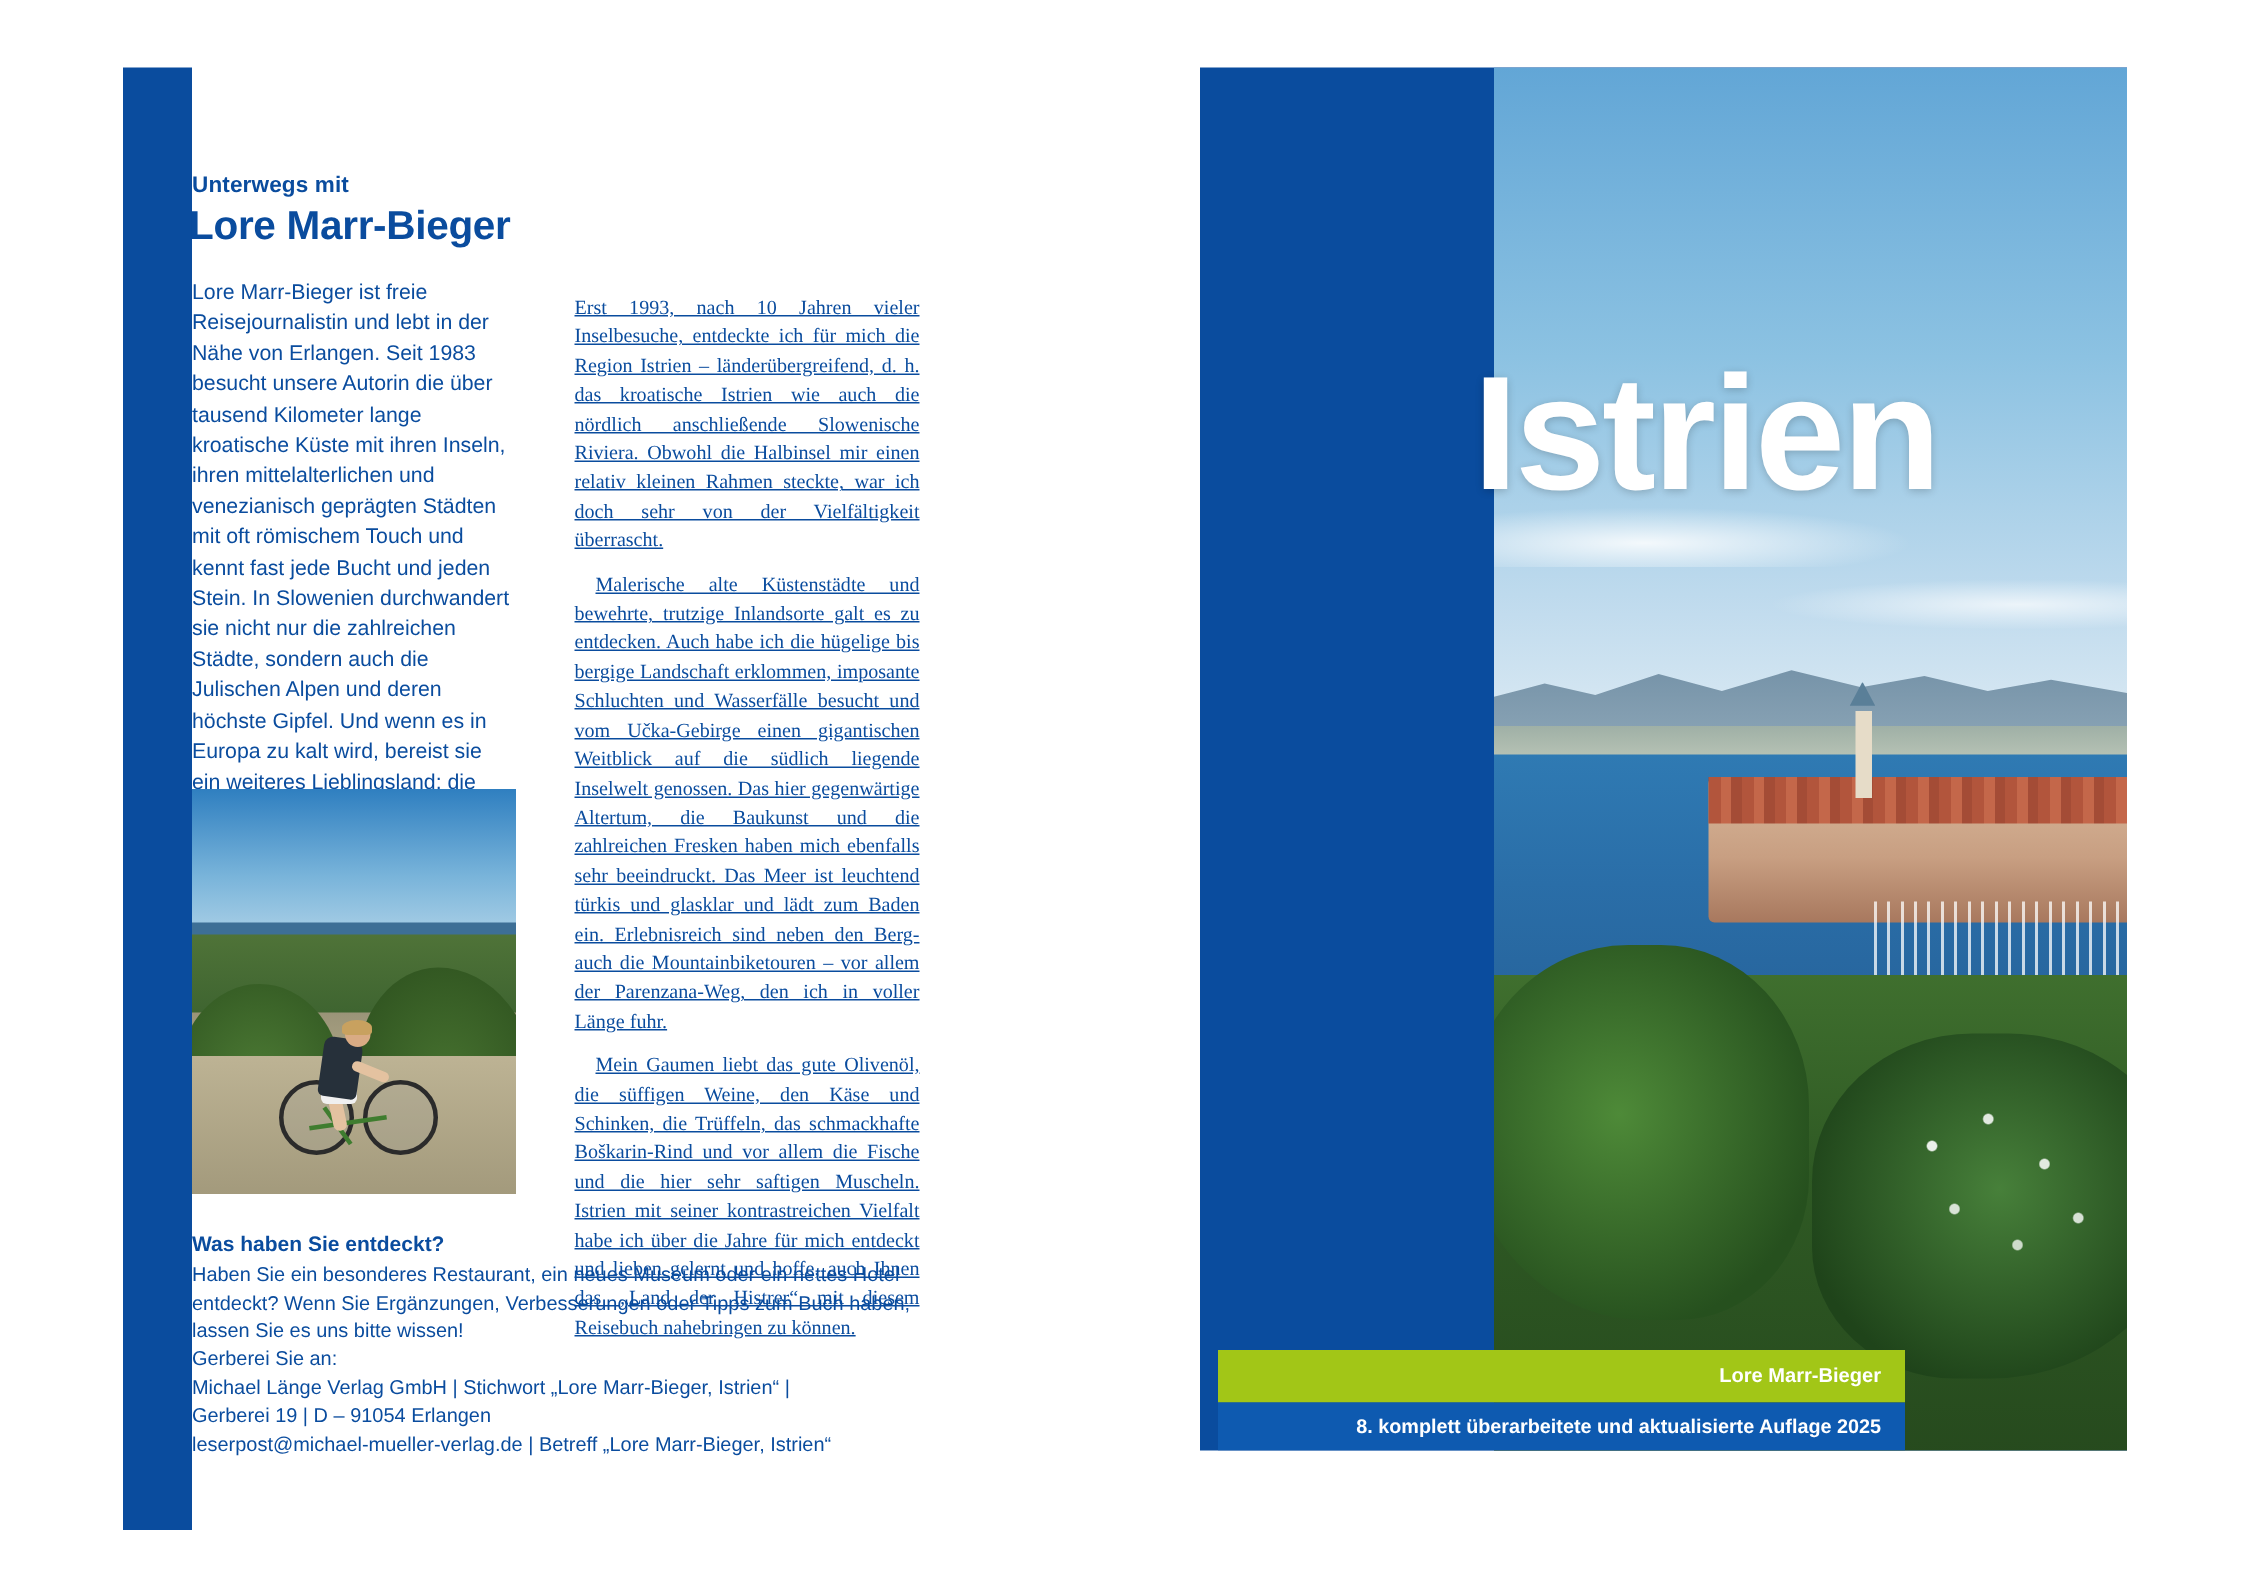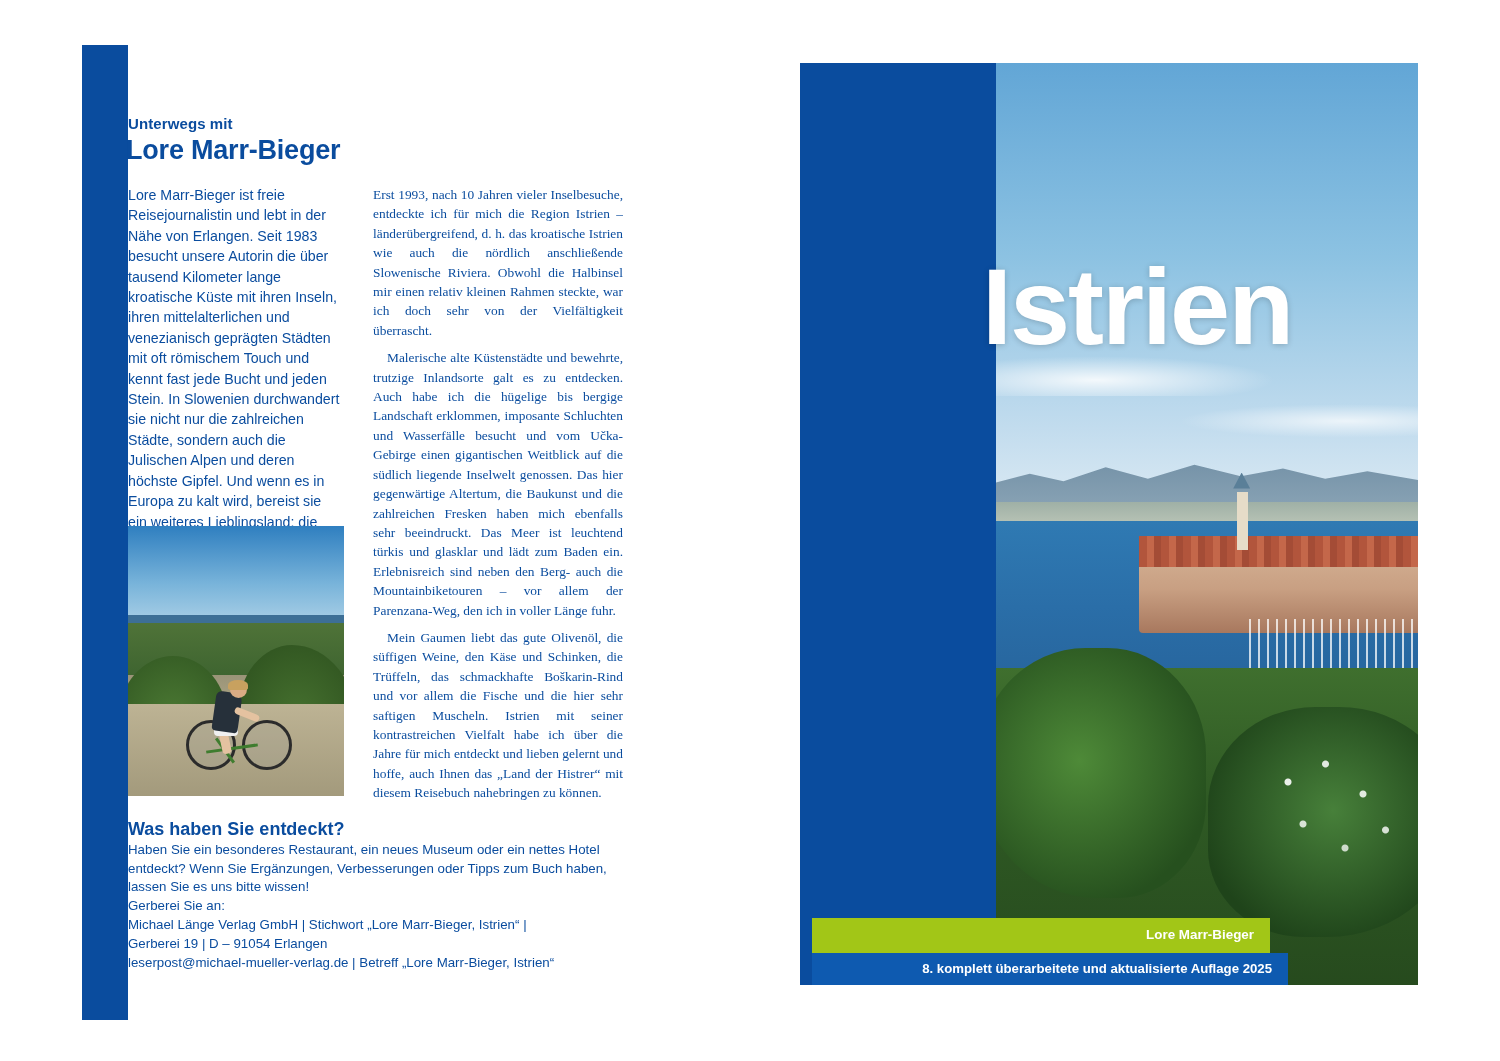--- a/index.html
+++ b/index.html
@@ -155,44 +155,44 @@
     position: absolute;
     left: 245px;
     top: 140px;
     width: 250px;
     font-size: 13.4px;
     line-height: 19.4px;
     color: #0a4c9e;
     text-align: justify;
     font-family: "Liberation Serif", serif;
   }
-  .col-right p { margin: 0; }
+  .col-right p { margin: 10px; text-decoration: underline; }
   .col-right p + p { text-indent: 14px; margin-top: 8px; }
 
   .footer-block {
     position: absolute;
     left: 0;
     top: 775px;
     width: 520px;
     color: #0a4c9e;
     font-size: 13.3px;
     line-height: 18.8px;
   }
   .footer-title {
     font-weight: bold;
-    font-size: 18px;
+    font-size: 14px;
     margin-bottom: 2px;
   }
   .footer-block p { margin: 0; }
 
   
   .right-page {
     position: absolute;
     left: 800px;
-    top: 63px;
+    top: 45px;
     width: 618px;
     height: 922px;
     background: #0a4c9e;
     overflow: hidden;
   }
   .cover-photo {
     position: absolute;
     left: 196px;
     top: 0;
     width: 422px;
@@ -298,21 +298,20 @@
     font-weight: bold;
     color: #ffffff;
   }
   .blue-band {
     position: absolute;
     left: 12px;
     top: 890px;
     width: 458px;
     height: 32px;
     background: #0e5ab0;
-    padding-left: 18px;
   }
   .blue-band .band-text {
     position: absolute;
     right: 16px;
     top: 8px;
     font-size: 13.2px;
     font-weight: bold;
     color: #ffffff;
   }
 </style>

